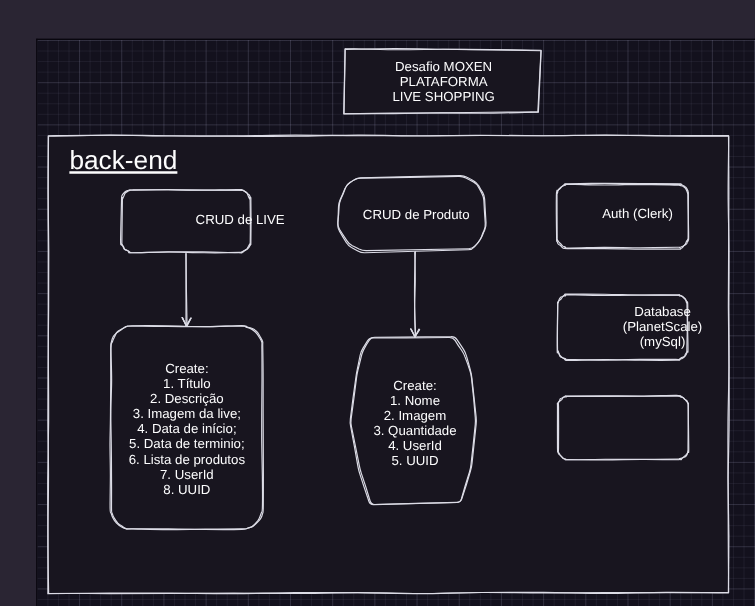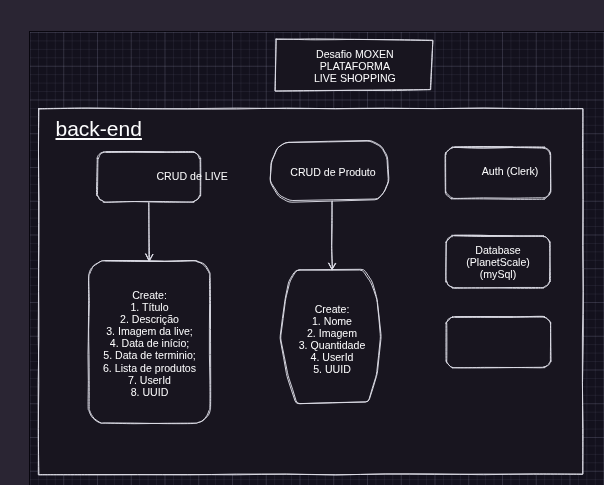--- a/index.html
+++ b/index.html
@@ -81,21 +81,21 @@
 
   <div id="frame-label">back-end</div>
 
   <div class="lbl" style="left:275.5px;top:48.3px;width:158.8px;">Desafio MOXEN
 PLATAFORMA
 LIVE SHOPPING</div>
 
   <div class="lbl" style="left:97.6px;top:170px;width:103px;padding-left:43px;">CRUD de LIVE</div>
   <div class="lbl" style="left:272.5px;top:166px;width:121px;">CRUD de Produto</div>
   <div class="lbl" style="left:445px;top:165px;width:106px;margin-left:12px;">Auth (Clerk)</div>
-  <div class="lbl" style="left:446px;top:244.2px;width:104px;">Database
+  <div class="lbl" style="left:446px;top:244.2px;width:104px;padding-left:32px;">Database
 (PlanetScale)
 (mySql)</div>
   <div class="lbl" style="left:88px;top:289px;width:123px;">Create:
 1. Título
 2. Descrição
 3. Imagem da live;
 4. Data de início;
 5. Data de terminio;
 6. Lista de produtos
 7. UserId

